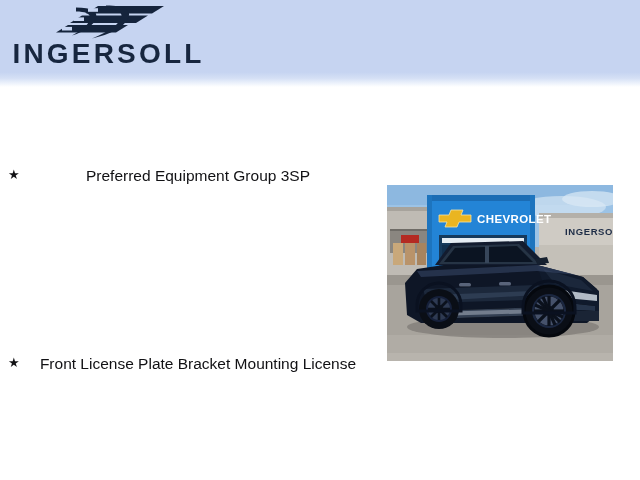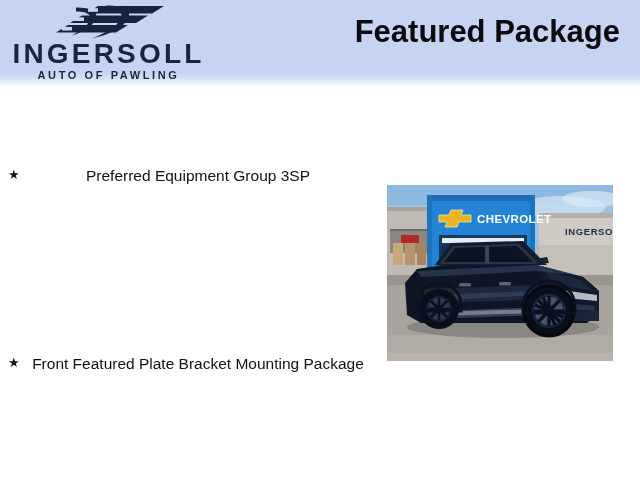--- a/index.html
+++ b/index.html
@@ -150,36 +150,34 @@
           <g fill="#c6d4f1">
             <rect x="36" y="3.2" width="10" height="3.6"></rect>
             <rect x="22" y="12.4" width="10" height="3.6"></rect>
             <rect x="10" y="21.9" width="10" height="3.6"></rect>
           </g>
         </svg>
       </div>
 
       <div id="brand-wordmark">INGERSOLL</div>
 
-      <div id="brand-tagline">AUTO OF PAWLING</div>
     </div>
 
-    <div id="page-title">Featured Package</div>
   </div>
 
   <div id="feature-list">
 
     <div class="feature-item" style="top:70px;">
       <span class="feature-bullet">★</span>
       <span class="feature-text">Preferred Equipment Group 3SP</span>
     </div>
 
     <div class="feature-item" style="top:258px;">
       <span class="feature-bullet">★</span>
-      <span class="feature-text">Front Featured Plate Bracket Mounting Package</span>
+      <span class="feature-text">Front License Plate Bracket Mounting License</span>
     </div>
   </div>
 
   <div id="vehicle-photo">
     <svg width="226" height="176" viewBox="0 0 226 176" xmlns="http://www.w3.org/2000/svg">
 
       <rect x="0" y="0" width="226" height="62" fill="#9cc3e6"></rect>
       <rect x="0" y="0" width="226" height="20" fill="#8db8e0"></rect>
       <ellipse cx="175" cy="22" rx="44" ry="11" fill="#cfe1f2" opacity="0.75"></ellipse>
       <ellipse cx="205" cy="14" rx="30" ry="8" fill="#dce9f5" opacity="0.7"></ellipse>

